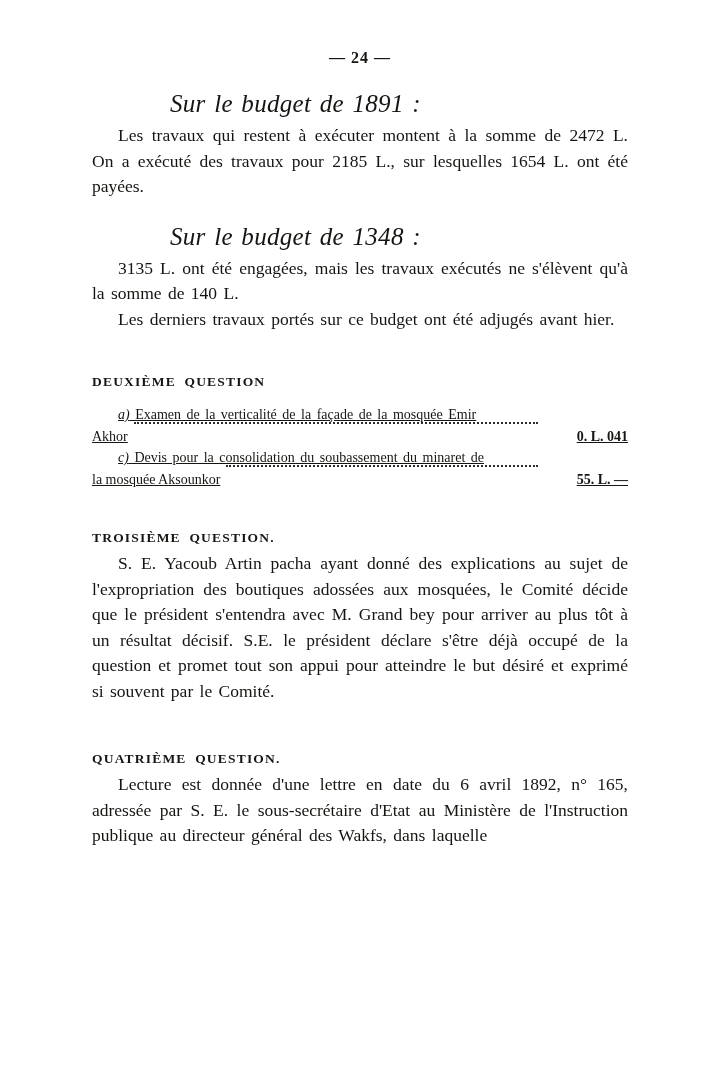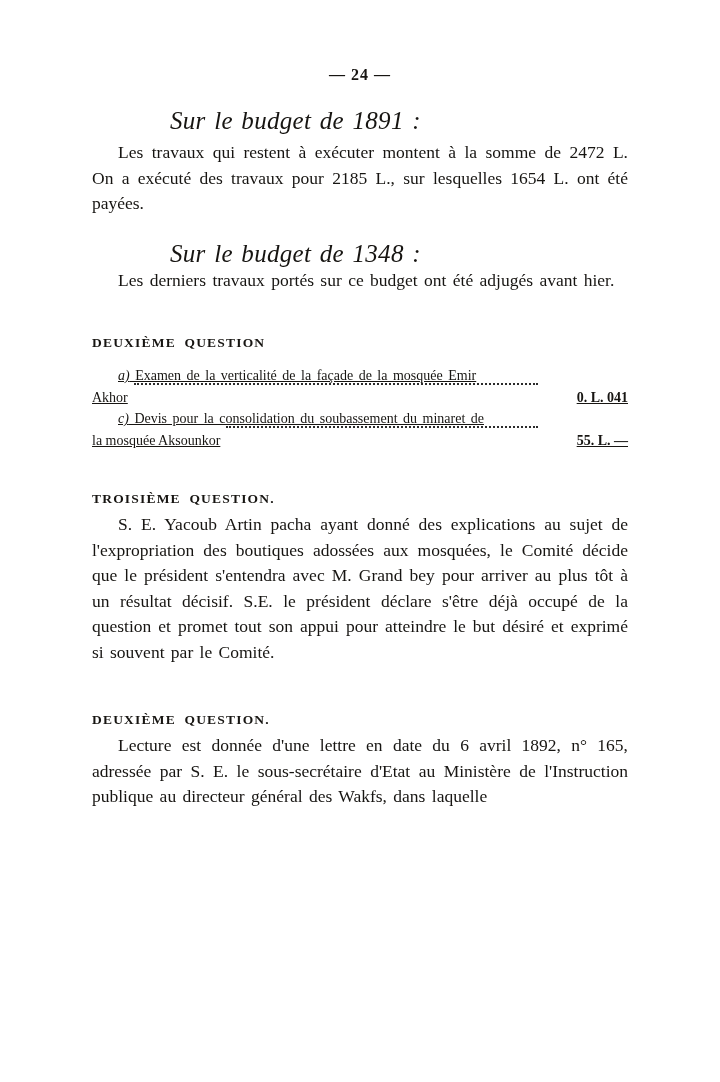--- a/index.html
+++ b/index.html
@@ -9,21 +9,21 @@
   }
   body {
     width: 720px;
     height: 1082px;
     font-family: "Liberation Serif", "DejaVu Serif", serif;
     color: #171512;
     overflow: hidden;
   }
   .page {
     width: 536px;
-    margin: 17px auto;
+    margin: 0 auto;
     padding-top: 49px;
   }
   .pagenum {
     text-align: center;
     font-size: 16px;
     font-weight: 700;
     letter-spacing: 1px;
   }
   .budget-heading {
     font-style: italic;
@@ -88,20 +88,21 @@
 <body>
 
 <div class="page">
 
   <div class="pagenum">— 24 —</div>
 
   <div class="budget-heading">Sur le budget de 1891 :</div>
   <p class="body">Les travaux qui restent à exécuter montent à la somme de 2472 L. On a exécuté des travaux pour 2185 L., sur lesquelles 1654 L. ont été payées.</p>
 
   <div class="budget-heading">Sur le budget de 1348 :</div>
+  <p class="body">3135 L. ont été engagées, mais les travaux exécutés ne s'élèvent qu'à la somme de 140 L.</p>
   <p class="body follow">Les derniers travaux portés sur ce budget ont été adjugés avant hier.</p>
 
   <div class="qheading q2">DEUXIÈME QUESTION</div>
 
   <div class="expenses">
 
     <div>
       <div class="exp-first"><span class="exp-marker">a)</span><span> Examen de la verticalité de la façade de la mosquée Emir</span></div>
       <div class="exp-row">
         <span class="lead-text">Akhor</span>
@@ -118,16 +119,16 @@
         <span class="dots"></span>
         <span class="amount">55. L.  —</span>
       </div>
     </div>
 
   </div>
 
   <div class="qheading q3">TROISIÈME QUESTION.</div>
   <p class="body after-q">S. E. Yacoub Artin pacha ayant donné des explications au sujet de l'expropriation des boutiques adossées aux mosquées, le Comité décide que le président s'entendra avec M. Grand bey pour arriver au plus tôt à un résultat décisif. S.E. le président déclare s'être déjà occupé de la question et promet tout son appui pour atteindre le but désiré et exprimé si souvent par le Comité.</p>
 
-  <div class="qheading q4">DEUXIÈME QUESTION.</div>
+  <div class="qheading q4">QUATRIÈME QUESTION.</div>
   <p class="body after-q">Lecture est donnée d'une lettre en date du 6 avril 1892, n° 165, adressée par S. E. le sous-secrétaire d'Etat au Ministère de l'Instruction publique au directeur général des Wakfs, dans laquelle</p>
 
 </div>
 
 </body></html>

